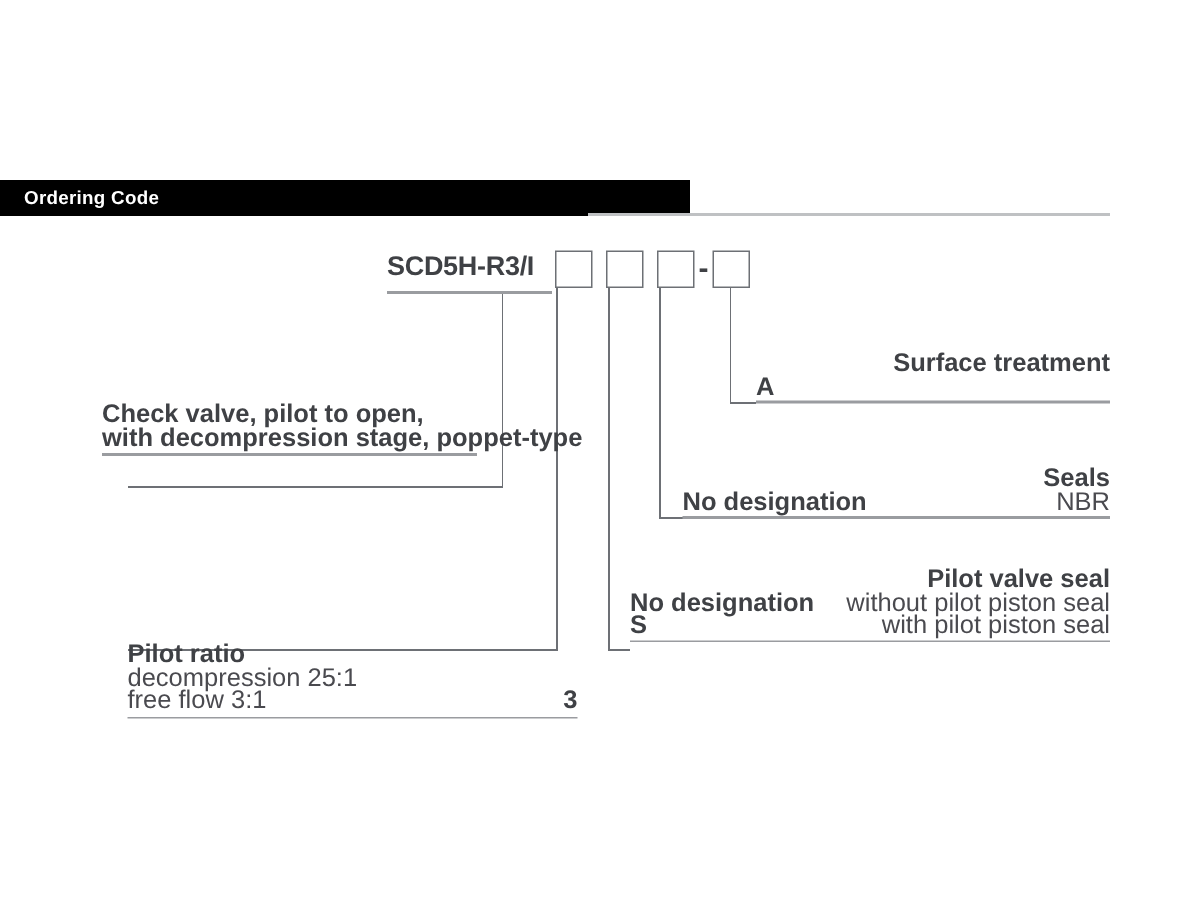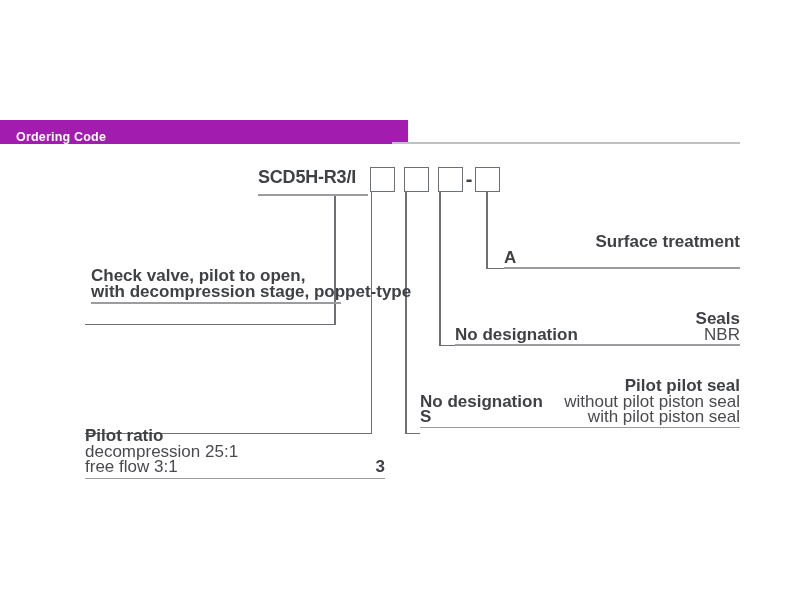--- a/index.html
+++ b/index.html
@@ -14,25 +14,25 @@
     font-family: "Liberation Sans", sans-serif;
     color: #4a4a4f;
     overflow: hidden;
   }
 
   
   #section-header {
     position: absolute;
     left: 0;
     top: 120px;
-    width: 408px;
+    width: 460px;
     height: 24px;
-    background: #a21caf;
+    background: #000000;
     display: flex;
-    align-items: flex-end;
+    align-items: center;
   }
   #section-header .title {
     color: #ffffff;
     font-size: 12.5px;
     font-weight: bold;
     letter-spacing: 0.2px;
     padding-left: 16px;
   }
   #header-rule {
     position: absolute;
@@ -170,33 +170,33 @@
 <div class="block" style="left:455px; top:311px; width:285px;">
   <div class="line bold right">Seals</div>
   <div class="row">
     <span class="line lbl">No designation</span>
     <span class="line val">NBR</span>
   </div>
   <div class="rule" style="margin-top:2px;"></div>
 </div>
 
 <div class="block" style="left:420px; top:378px; width:320px;">
-  <div class="line bold right">Pilot pilot seal</div>
+  <div class="line bold right">Pilot valve seal</div>
   <div class="row">
     <span class="line lbl">No designation</span>
     <span class="line val">without pilot piston seal</span>
   </div>
   <div class="row">
     <span class="line lbl">S</span>
     <span class="line val">with pilot piston seal</span>
   </div>
   <div class="rule" style="margin-top:2px;"></div>
 </div>
 
-<div class="block" style="left:91px; top:268px; width:250px;">
+<div class="block" style="left:68px; top:268px; width:250px;">
   <div class="line bold">Check valve, pilot to open,</div>
   <div class="line bold">with decompression stage, poppet-type</div>
   <div class="rule" style="margin-top:3px;"></div>
 </div>
 
 <div class="block" style="left:85px; top:381px; width:300px;margin-top:47px;">
   <div class="line bold">Pilot ratio</div>
   <div class="row">
     <span class="line val">decompression 25:1</span>
     <span class="line lbl"></span>

